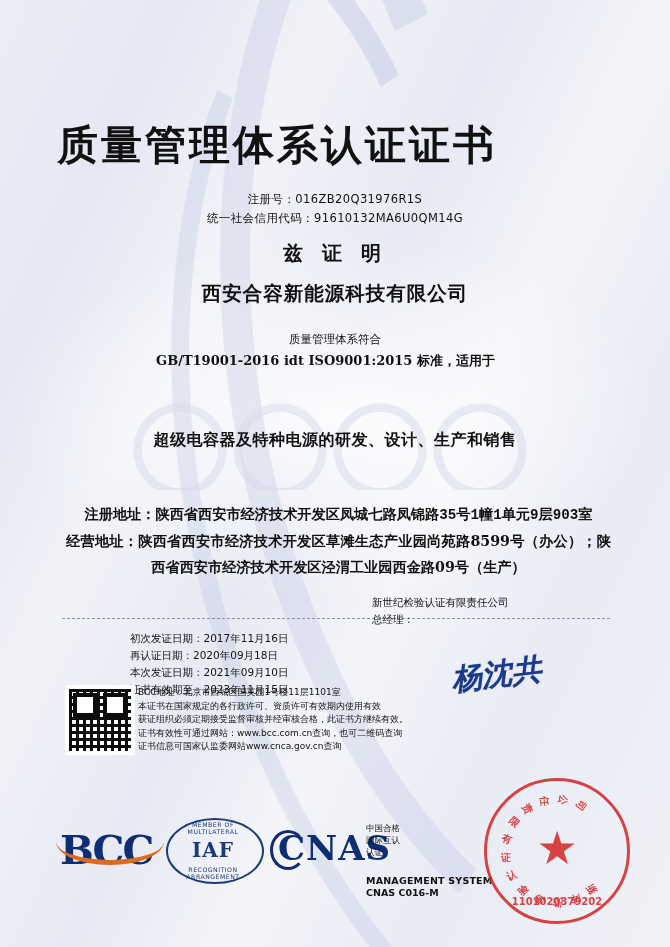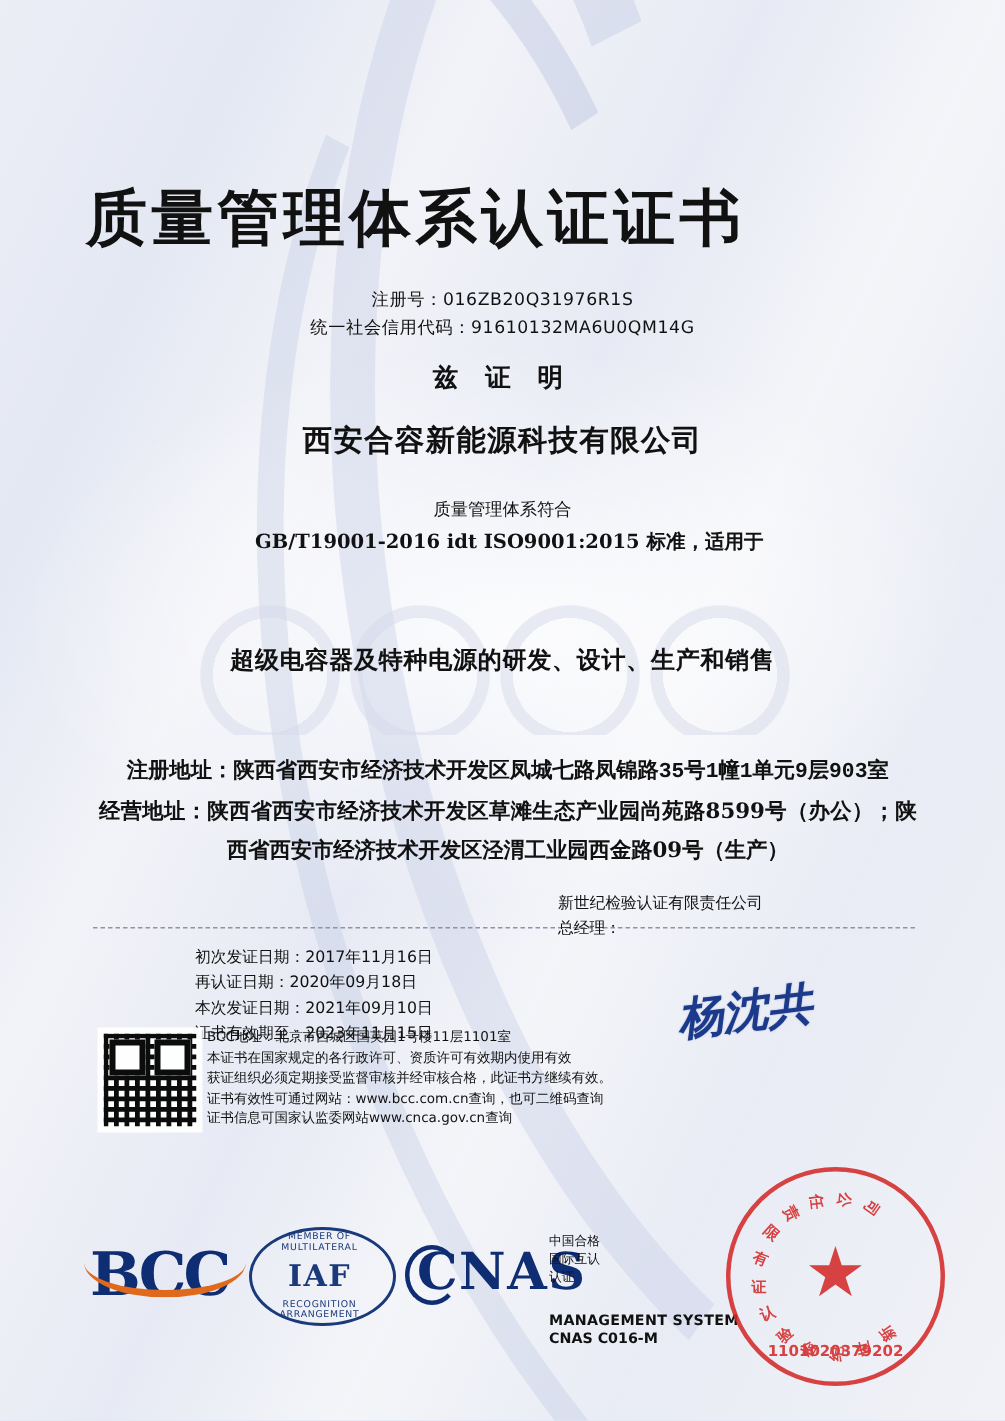--- a/index.html
+++ b/index.html
@@ -41,33 +41,33 @@
     font-size:41px;letter-spacing:3px;color:#111;font-weight:700;
   }
   .regline{
     position:absolute;left:0;width:670px;text-align:center;
     font-family:"DejaVu Sans", sans-serif;font-size:11.5px;color:#111;letter-spacing:.4px;
   }
   .reg1{top:192px;}
   .reg2{top:211px;}
   .hereby{
     position:absolute;top:240px;left:0;width:670px;text-align:center;
-    font-family:"DejaVu Serif", serif;font-size:17px;color:#111;letter-spacing:6px;font-weight:600;
+    font-family:"DejaVu Serif", serif;font-size:20px;color:#111;letter-spacing:6px;font-weight:600;
   }
   .company{
     position:absolute;top:280px;left:0;width:670px;text-align:center;
     font-family:"DejaVu Serif", serif;font-size:19.5px;color:#111;font-weight:700;letter-spacing:1px;
   }
   .conform{
     position:absolute;top:332px;left:0;width:670px;text-align:center;
     font-family:"DejaVu Sans", sans-serif;font-size:11.5px;color:#111;
   }
   .standard{
     position:absolute;top:352px;left:0;width:651px;text-align:center;
-    font-family:"DejaVu Serif", serif;font-size:13px;color:#111;font-weight:600;margin-left:14px;
+    font-family:"DejaVu Serif", serif;font-size:13px;color:#111;font-weight:600;
   }
   .scope{
     position:absolute;top:430px;left:0;width:670px;text-align:center;
     font-family:"DejaVu Serif", serif;font-size:16px;color:#111;font-weight:700;letter-spacing:.5px;
   }
   .addrblock{
     position:absolute;top:502px;left:66px;width:545px;
     font-family:"DejaVu Serif", serif;font-size:14.2px;color:#111;line-height:26px;font-weight:700;
   }
   .addr-row{display:block;text-align:center;font-family:Liberation Mono, monospace;}

